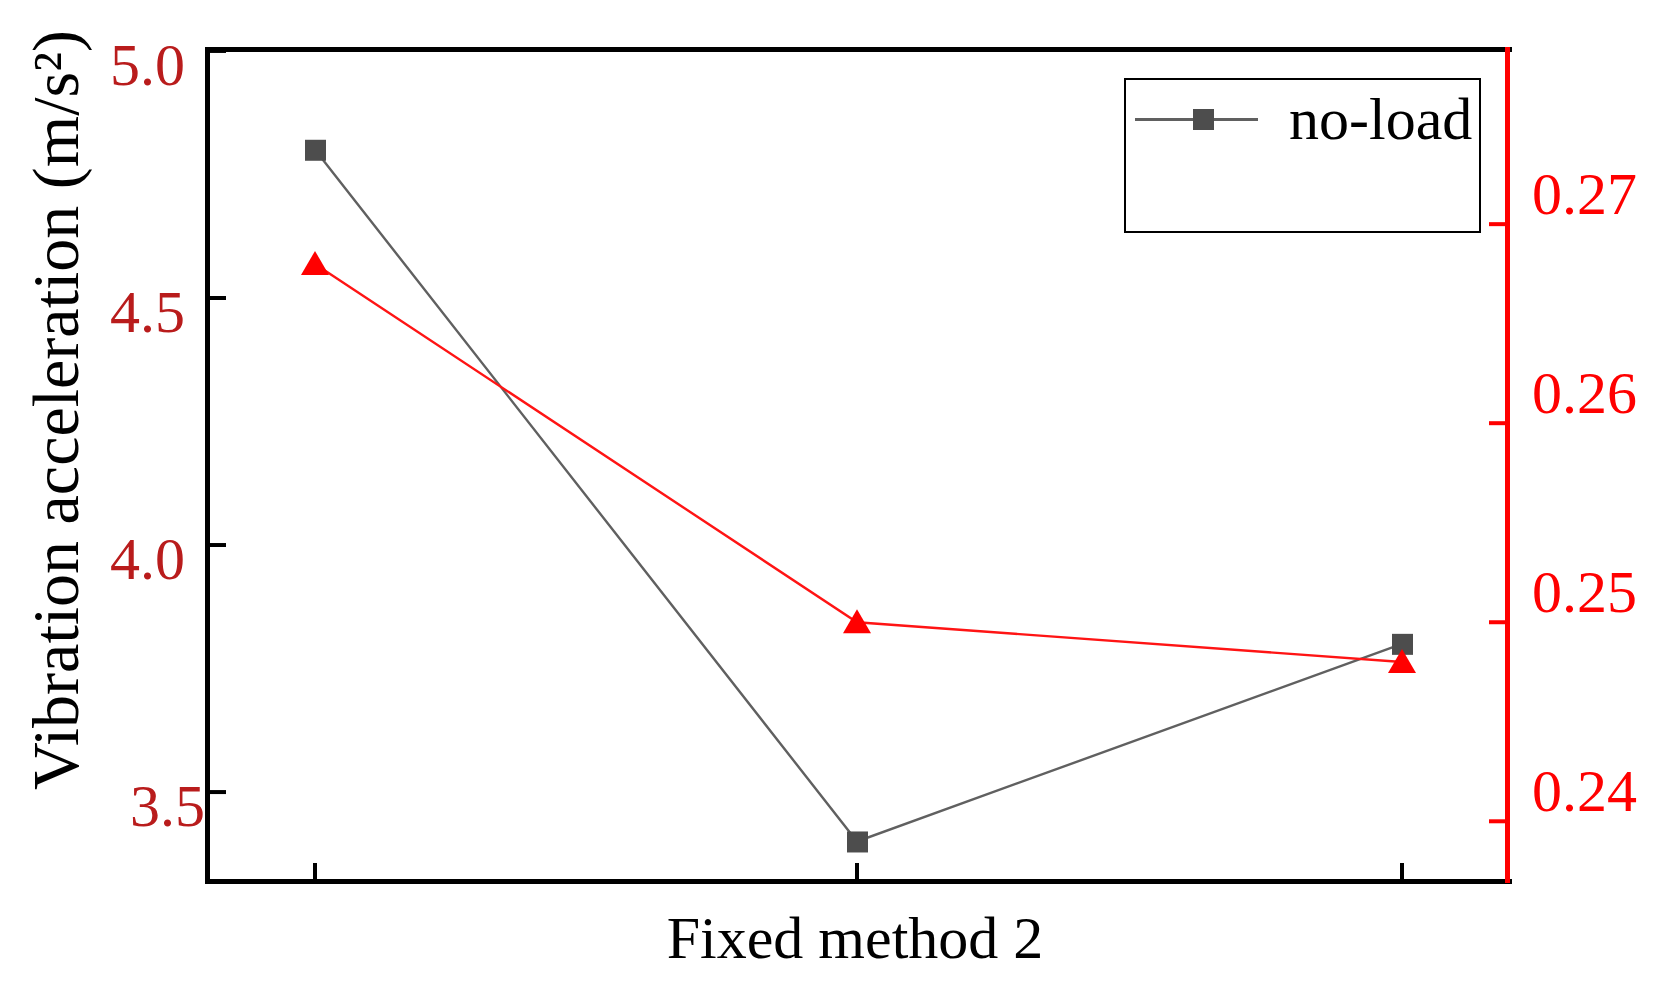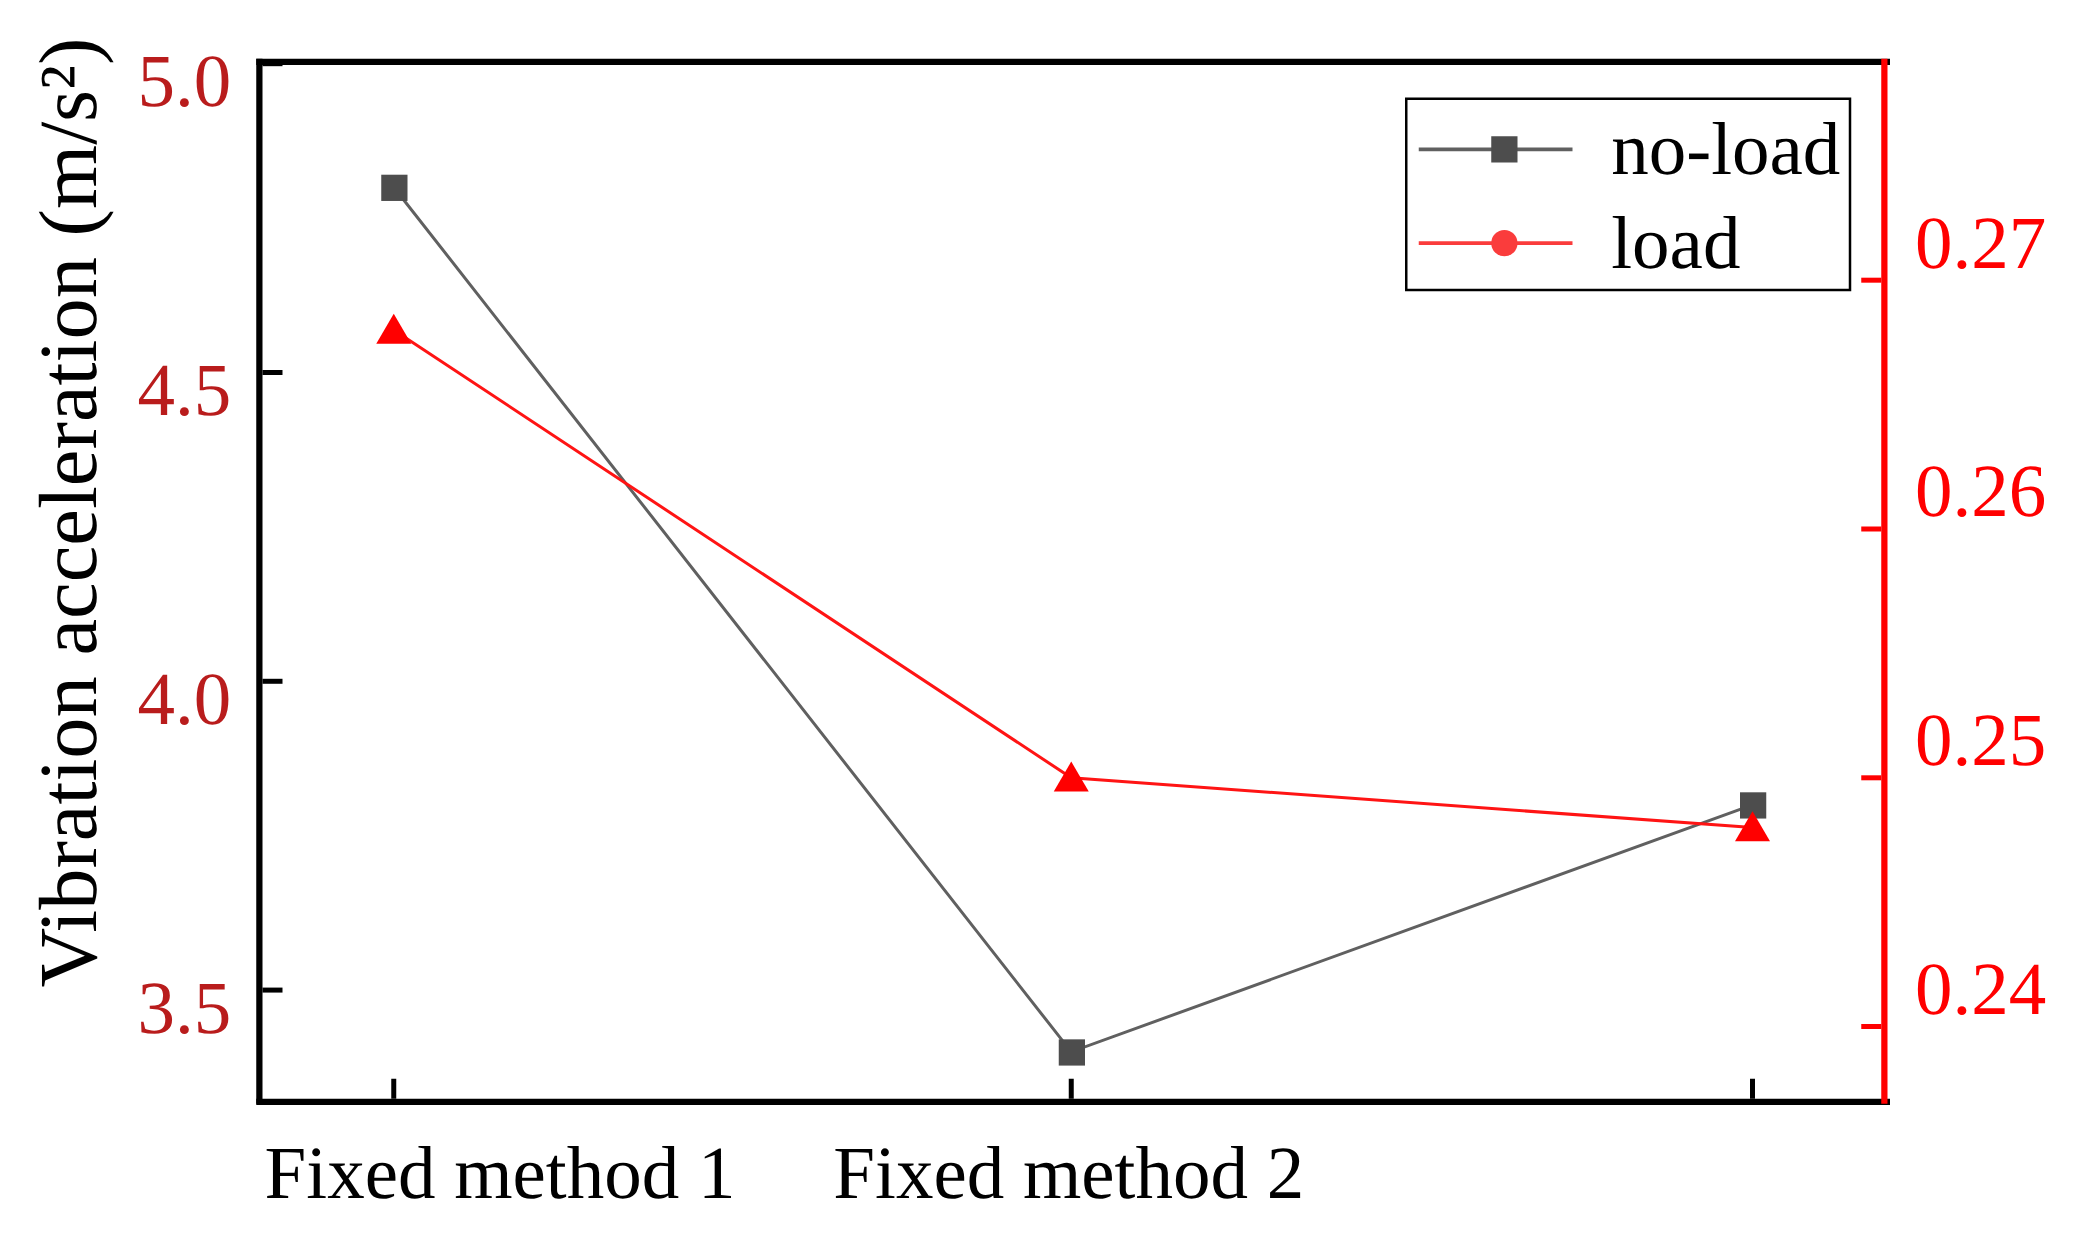--- a/index.html
+++ b/index.html
@@ -81,46 +81,38 @@
       <polyline points="315,263.9594272076365 857,622.2410501193315 1402,662.050119331742" fill="none" stroke="#ff1414" stroke-width="2.4"></polyline>
       <path d="M 315 250.9594272076365 L 329 274.9594272076365 L 301 274.9594272076365 Z" fill="#ff0000"></path>
       <path d="M 857 609.2410501193315 L 871 633.2410501193315 L 843 633.2410501193315 Z" fill="#ff0000"></path>
       <path d="M 1402 649.050119331742 L 1416 673.050119331742 L 1388 673.050119331742 Z" fill="#ff0000"></path>
     </svg>
 
   <div class="ytitle-anchor">
     <span class="ytitle">Vibration acceleration (m/s²)</span>
   </div>
 
-  <div class="xlabel" style="left:400px;">Fixed method 1</div>
   <div class="xlabel" style="left:855px;">Fixed method 2</div>
 
   <div id="left-ticks">
-      <div class="tickL" style="top: 776.066px;">3.5</div>
+      <div class="tickL" style="top: 776.066px; margin-left: 20px;">3.5</div>
       <div class="tickL" style="top: 529.028px;">4.0</div>
       <div class="tickL" style="top: 281.991px; text-align: right;">4.5</div>
       <div class="tickL" style="top: 34.9526px;">5.0</div>
     </div>
   <div id="right-ticks">
       <div class="tickR" style="top: 761.286px;">0.24</div>
       <div class="tickR" style="top: 562.241px;">0.25</div>
       <div class="tickR" style="top: 363.196px;">0.26</div>
       <div class="tickR" style="top: 164.15px;">0.27</div>
     </div>
 
   <div class="legend">
     <div class="legend-row r1">
       <div class="legend-sample">
         <div class="legend-line gray"></div>
         <div class="legend-marker-square"></div>
       </div>
       <span class="legend-label">no-load</span>
     </div>
-    <div class="legend-row r2">
-      <div class="legend-sample">
-        <div class="legend-line red"></div>
-        <div class="legend-marker-circle"></div>
-      </div>
-      <span class="legend-label">load</span>
-    </div>
   </div>
 
 </div>
 
 </body></html>

